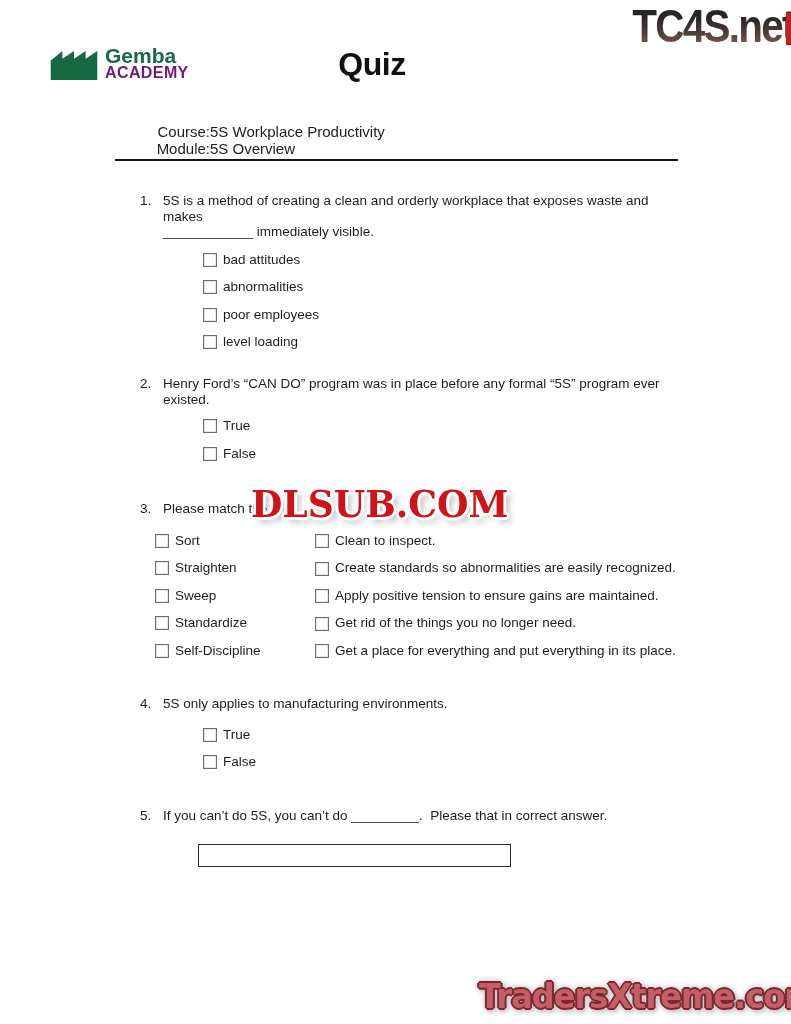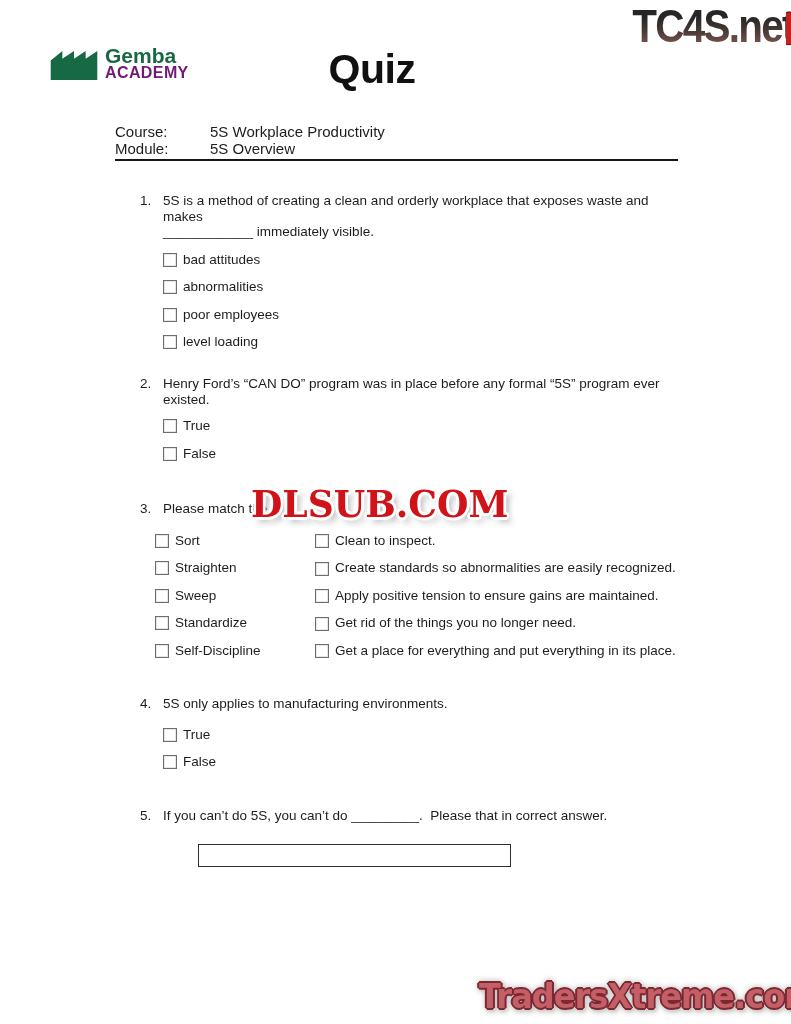--- a/index.html
+++ b/index.html
@@ -10,51 +10,51 @@
 
   
   .logo { position:absolute; left:48px; top:47px; display:flex; align-items:flex-start; }
   .logo-icon { width:52px; height:33px; margin-right:5px; }
   .logo-text { display:flex; flex-direction:column; margin-top:-2px; }
   .logo-name { font-size:21px; font-weight:bold; color:#176943; line-height:21px; }
   .logo-sub  { font-size:16px; font-weight:bold; color:#701a75; letter-spacing:0.4px; line-height:14px; }
 
   .quiz-title {
     position:absolute; left:296px; top:46px; width:152px; text-align:center;
-    font-size:41px; font-weight:bold; color:#111; letter-spacing:-0.5px;
+    font-size:32px; font-weight:bold; color:#111; letter-spacing:-0.5px;
   }
 
   .tc4s {
     position:absolute; top:-2px; right:-3px;
     font-size:47px; font-weight:bold; letter-spacing:-2px;
     transform:scaleX(0.86); transform-origin:right top;
     background:linear-gradient(#262626 35%, #4a3a36 60%, #96655a 100%);
     -webkit-background-clip:text; background-clip:text; color:transparent;
   }
   .red-sliver {
     position:absolute; right:0; top:12px; width:5px; height:31px;
     background:#c62121; border-top:1px solid #8e0f0f; border-bottom:1px solid #8e0f0f;
   }
 
   
   .meta {
     position:absolute; left:115px; top:123px; width:563px;
     font-size:15px; line-height:17px; border-bottom:2.5px solid #141414; padding-bottom:2px;
   }
-  .meta-row { display:flex; }
+  .meta-row { display:flex;text-align:right; }
   .meta-label { width:95px; }
 
   
   .q { position:absolute; left:140px; font-size:13.5px; line-height:15.5px; }
   .q-stem { display:flex; }
   .q-num { width:23px; flex:none; }
   .q-text { width:525px; white-space:pre-wrap; }
 
   .opts { margin-left:23px; }
-  .opt { display:flex; align-items:center; height:14px; margin-bottom:13.5px; }
+  .opt { display:flex; align-items:center; height:14px; margin-bottom:13.5px;margin-left:40px; }
   .cb {
     width:12px; height:12px; flex:none; background:#fff;
     border:1px solid #6e6e6e; box-shadow:inset 0 0 0 0.5px #cfcfcf; margin-right:6px;
   }
   .match { margin-left:15px; margin-top:17px; }
   .match-row { display:flex; align-items:center; height:14px; margin-bottom:13.5px; }
   .match-left { width:160px; display:flex; align-items:center; }
   .match-right { display:flex; align-items:flex-end; }
 
   .answer-input {

